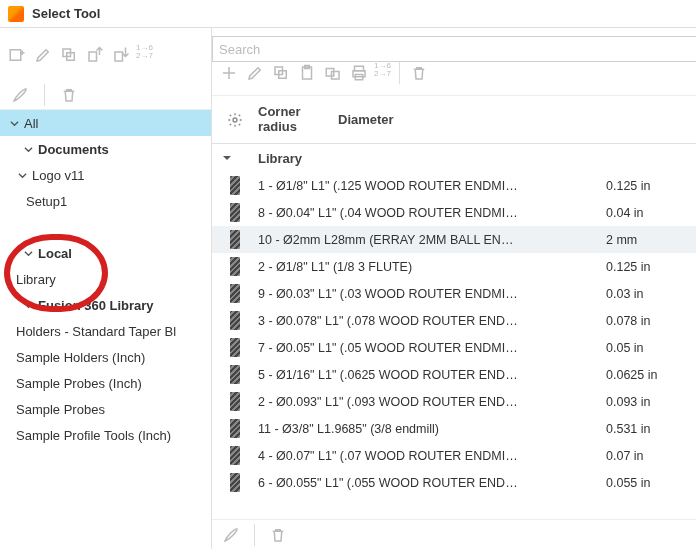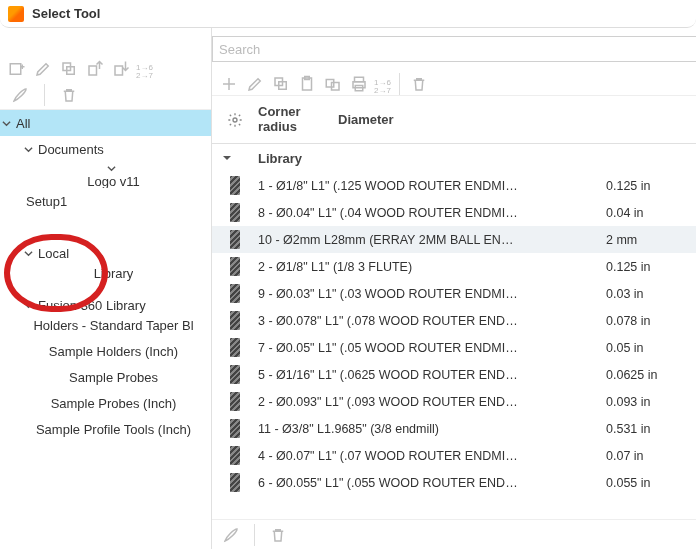--- a/index.html
+++ b/index.html
@@ -12,21 +12,20 @@
     height: 549px;
     overflow: hidden;
     position: relative;
   }
   .titlebar {
     height: 28px;
     display: flex;
     align-items: center;
     padding: 0 8px;
     border-bottom: 1px solid #ddd;
-    border-radius: 9px;
   }
   .app-icon {
     width: 16px; height: 16px;
     background: linear-gradient(135deg, #ff9a00 40%, #ff6a00 60%);
     border-radius: 2px;
     margin-right: 8px;
     flex-shrink: 0;
   }
   .title-text { font-weight: 600; font-size: 13px; }
 
@@ -46,21 +45,21 @@
     flex: 1;
     display: flex;
     flex-direction: column;
     min-width: 0;
   }
 
   
   .toolbar {
     height: 40px;
     display: flex;
-    align-items: flex-end;
+    align-items: flex-start;
     gap: 4px;
     padding: 0 6px;
   }
   .sidebar .toolbar { height: 52px; padding-top: 16px; }
   .tb-icon {
     width: 22px; height: 22px;
     display: flex;
     align-items: center;
     justify-content: center;
     color: #bbb;
@@ -90,39 +89,39 @@
   .tree {
     flex: 1;
     overflow: hidden;
     font-size: 13px;
     position: relative;
   }
   .tree-row {
     height: 26px;
     display: flex;
     align-items: center;
-    padding-left: 0;
+    padding-left: 8px;
     white-space: nowrap;
     cursor: default;
   }
   .tree-row.selected { background: #b3e5f7; }
   .chev {
     width: 12px; height: 12px;
     margin-right: 4px;
     flex-shrink: 0;
     color: #555;
     display: flex;
     align-items: center;
     justify-content: center;
   }
   .chev svg { width: 9px; height: 9px; }
   .indent1 { padding-left: 22px; }
-  .indent2 { padding-left: 16px; flex-direction: column; }
+  .indent2 { padding-left: 16px; }
   .indent3 { padding-left: 26px; }
-  .tree-row.bold { font-weight: 400; }
+  .tree-row.bold { font-weight: 700; }
   .tree-row .lbl { overflow: hidden; text-overflow: clip; }
 
   
   .annot {
     position: absolute;
     border: 6px solid #d52020;
     border-radius: 50% / 55%;
     pointer-events: none;
   }
 
@@ -326,24 +325,24 @@
         <span class="lbl">Fusion 360 Library</span>
       </div>
       <div id="f360-children">
           <div class="tree-row indent2">
             <span class="lbl">Holders - Standard Taper Bl</span>
           </div>
           <div class="tree-row indent2">
             <span class="lbl">Sample Holders (Inch)</span>
           </div>
           <div class="tree-row indent2">
+            <span class="lbl">Sample Probes (Inch)</span>
+          </div>
+          <div class="tree-row indent2">
             <span class="lbl">Sample Probes</span>
-          </div>
-          <div class="tree-row indent2">
-            <span class="lbl">Sample Probes (Inch)</span>
           </div>
           <div class="tree-row indent2">
             <span class="lbl">Sample Profile Tools (Inch)</span>
           </div>
         </div>
 
       <div class="annot" style="left:4px; top:124px; width:104px; height:78px;"></div>
     </div>
   </div>
 

